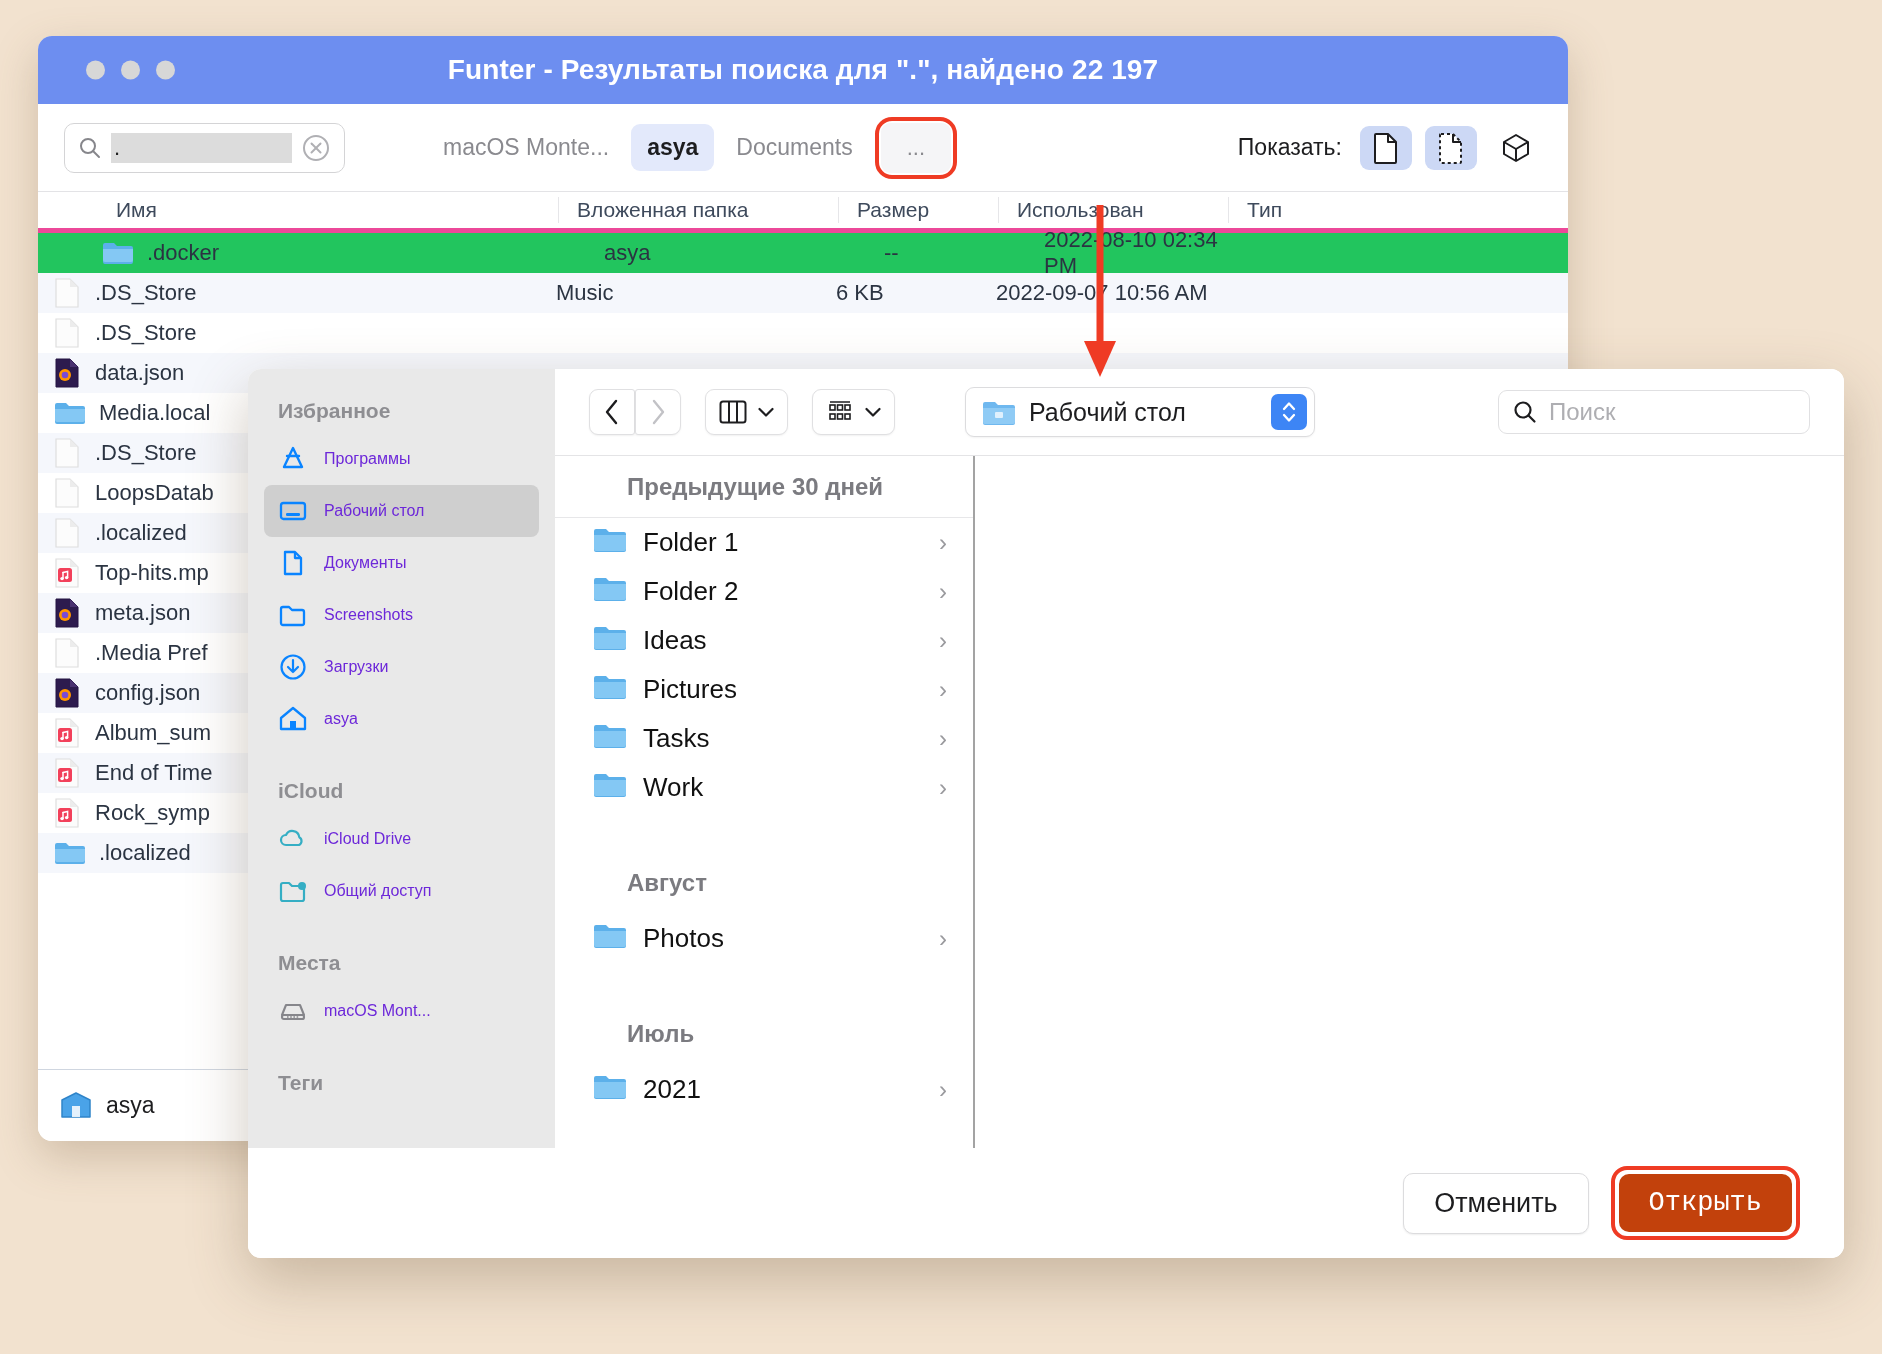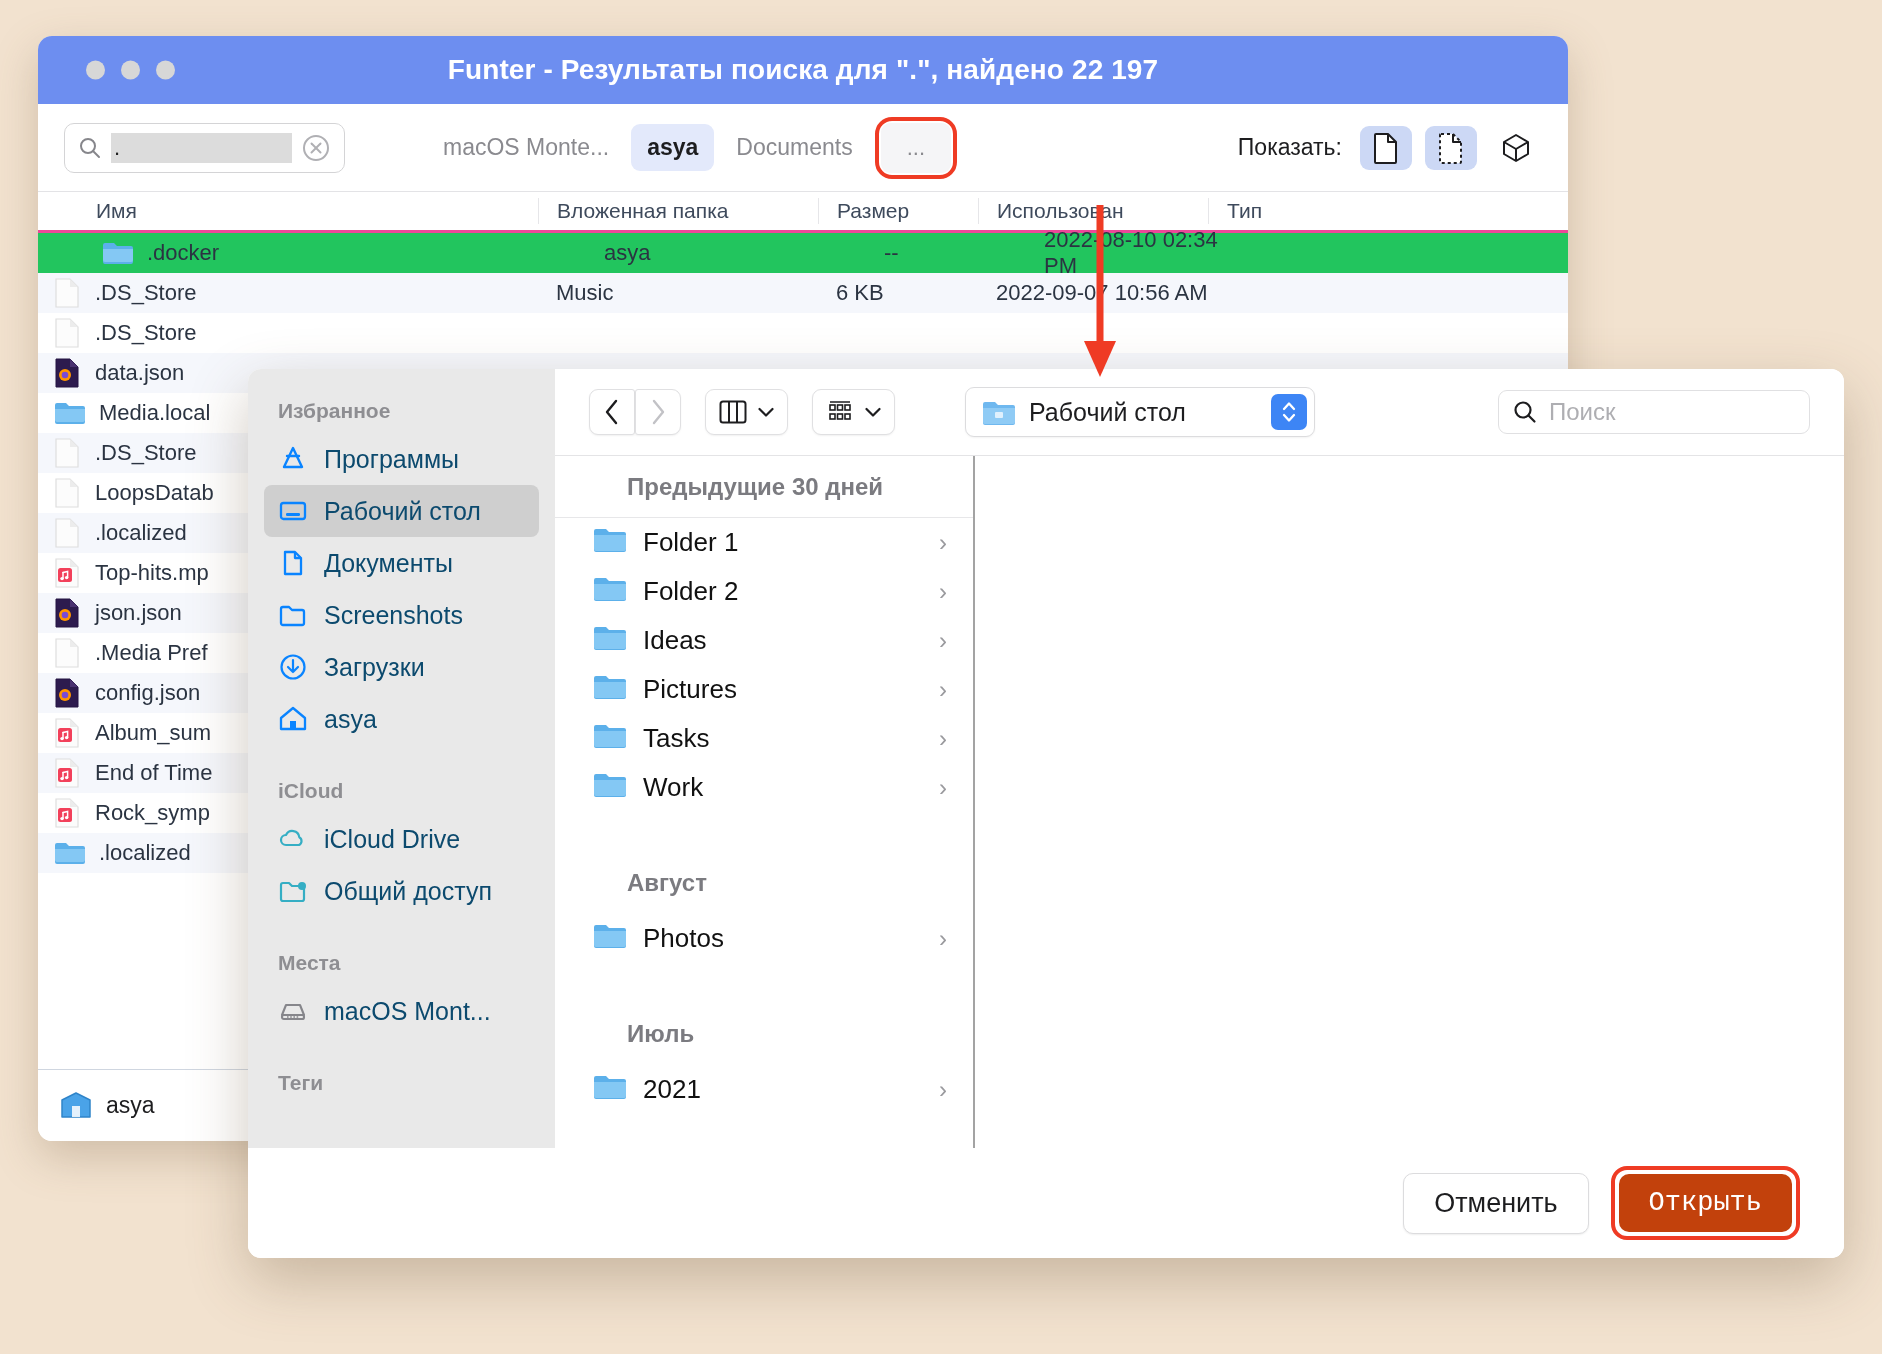--- a/index.html
+++ b/index.html
@@ -71,23 +71,24 @@
   .show-label { font-size: 23px; color: #1d1d1f; margin-right: 5px; }
   .view-btn {
     width: 52px; height: 44px; border-radius: 9px;
     display: flex; align-items: center; justify-content: center;
   }
   .view-btn.on { background: #ccd8f5; }
 
   
   .col-head {
     height: 42px; display: flex; align-items: center;
-    border-top: 1px solid #e3e3e6; border-bottom: 3px solid #ec4899;
+    border-top: 1px solid #e3e3e6; border-bottom: 5px solid #ec4899;
     font-size: 21px; color: #3e4a5c;
     background: #fff;
+    padding-left: 20px;
   }
   .col-head .cell { padding-left: 18px; border-left: 1px solid #e6e6e9; height: 26px; display: flex; align-items: center; }
   .col-head .cell:first-child { border-left: none; padding-left: 58px; }
 
   .c-name   { width: 500px; }
   .c-folder { width: 280px; }
   .c-size   { width: 160px; }
   .c-used   { width: 230px; }
   .c-type   { width: 160px; }
 
@@ -133,21 +134,21 @@
     overflow: hidden;
   }
   .side-head {
     font-size: 21px; color: #8e8e92; font-weight: bold;
     padding: 0 0 10px 30px;
   }
   .side-head.gap { margin-top: 34px; }
   .side-item {
     display: flex; align-items: center; gap: 16px;
     height: 52px; margin: 0 16px; padding-left: 14px;
-    border-radius: 8px; font-size: 25px; color: #0c4a6e;
+    border-radius: 8px; font-size: 16px; color: #6d28d9;
   }
   .side-item.active { background: #cfcfcf; }
   .side-ic { width: 30px; height: 30px; flex: 0 0 auto; display: flex; align-items: center; justify-content: center; }
 
   .dlg-main { flex: 1; display: flex; flex-direction: column; min-width: 0; }
   .dlg-top {
     height: 86px; display: flex; align-items: center; gap: 14px;
     padding: 0 34px; background: #ffffff; flex: 0 0 auto;
   }
   .nav-btn {
@@ -411,21 +412,21 @@
           <div class="cell c-type"></div>
         </div>
         <div class="row alt">
           <div class="cell c-name">
             <span class="ic"><svg viewBox="0 0 26 32" width="26" height="32">
                 <path d="M2 2h14l8 8v20H2z" fill="#2d1b4e" stroke="#241543" stroke-width="1"></path>
                 <path d="M16 2v8h8" fill="#4a3270"></path>
                 <circle cx="11" cy="18" r="6" fill="#ff9500"></circle>
                 <circle cx="11" cy="18" r="3.3" fill="#7a4bd6"></circle>
               </svg></span>
-            <span>json.json</span>
+            <span>meta.json</span>
           </div>
           <div class="cell c-folder"></div>
           <div class="cell c-size"></div>
           <div class="cell c-used"></div>
           <div class="cell c-type"></div>
         </div>
         <div class="row">
           <div class="cell c-name">
             <span class="ic"><svg viewBox="0 0 26 32" width="26" height="32">
                 <path d="M2 2h14l8 8v20H2z" fill="#fcfcfc" stroke="#dedede" stroke-width="1.2"></path>

